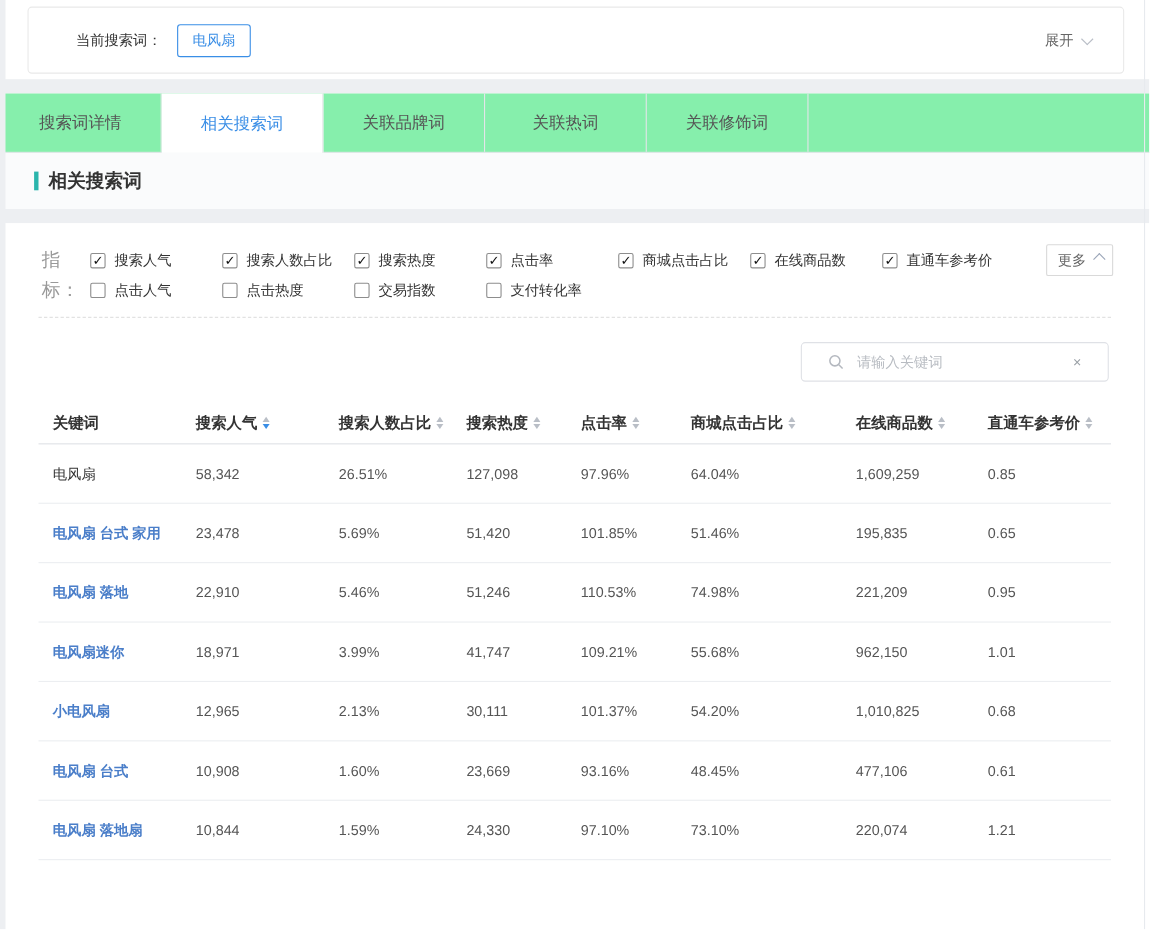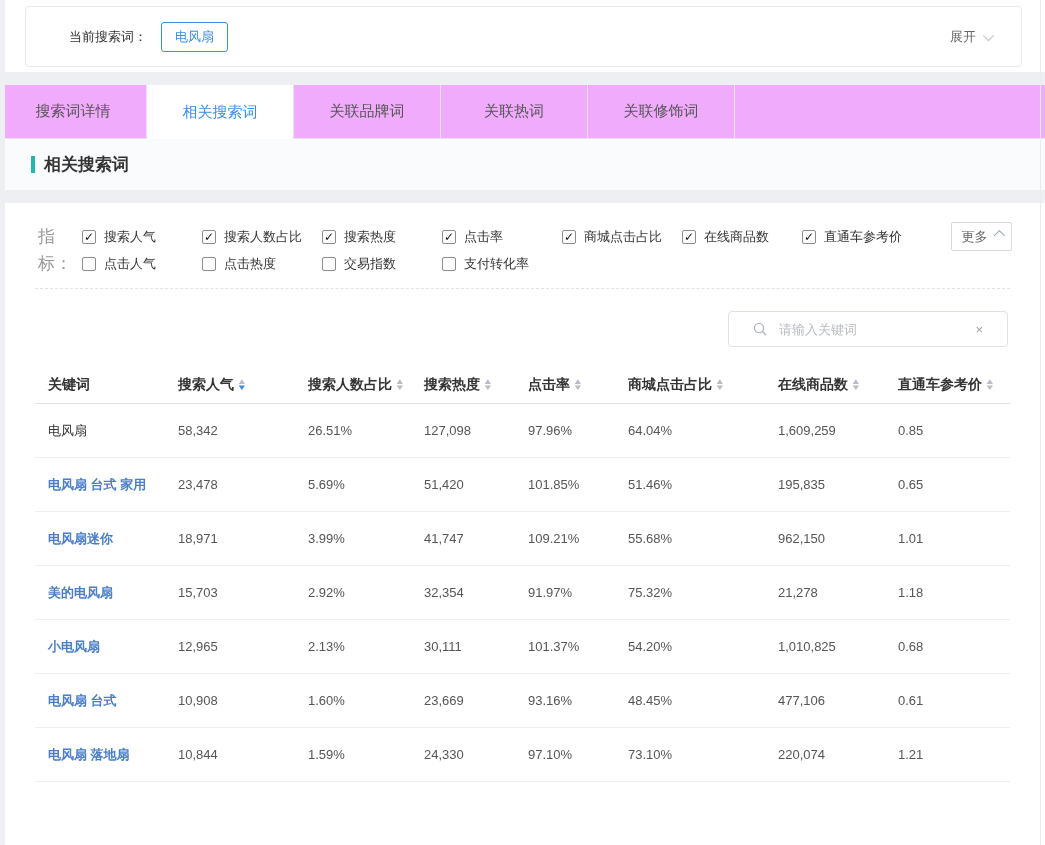--- a/index.html
+++ b/index.html
@@ -15,21 +15,21 @@
   .topbar-label { margin-left:43px; font-size:13px; color:#333; }
   .word-tag { margin-left:14px; padding:5px 13px; border:1px solid #3a8ee6; border-radius:3px; color:#3a8ee6; font-size:13px; cursor:pointer; background:#fff; }
   .expand { margin-left:auto; margin-right:30px; font-size:13px; color:#666; display:flex; align-items:center; gap:7px; cursor:pointer; }
   .chev { width:8px; height:8px; border-right:1.5px solid #b9bec7; border-bottom:1.5px solid #b9bec7; display:inline-block; }
   .chev.down { transform:rotate(45deg) translateY(-2px); }
   .chev.up { transform:rotate(-135deg) translateY(2px); }
 
   .gap-band1 { position:absolute; left:0; top:72px; width:1045px; height:13px; background:#edeff2; }
 
   
-  .tabbar { position:absolute; left:0; top:85px; width:1045px; height:54px; display:flex; background:#f0abfc; border-bottom:1px solid #e3e5e9; }
+  .tabbar { position:absolute; left:0; top:85px; width:1045px; height:54px; display:flex; background:#86efac; border-bottom:1px solid #e3e5e9; }
   .tab { width:147px; display:flex; align-items:center; justify-content:center; font-size:15px; color:#555; border-right:1px solid #e3e5e9; cursor:pointer; height:53px; }
   .tab.active { background:#fff; color:#3a8ee6; height:54px; }
 
   
   .titleband { position:absolute; left:0; top:139px; width:1045px; height:51px; background:#fafbfc; display:flex; align-items:center; }
   .teal-bar { width:4px; height:17px; background:#2ab5ac; margin-left:31px; margin-right:9px; }
   .section-title { font-size:17px; font-weight:bold; color:#333; }
   .gap-band2 { position:absolute; left:0; top:190px; width:1045px; height:13px; background:#edeff2; }
 
   
@@ -239,40 +239,40 @@
             <div class="kw link">电风扇 台式 家用</div>
             <div>23,478</div>
             <div>5.69%</div>
             <div>51,420</div>
             <div>101.85%</div>
             <div>51.46%</div>
             <div>195,835</div>
             <div>0.65</div>
           </div>
           <div class="trow">
+            <div class="kw link">电风扇 落地</div>
+            <div>22,910</div>
+            <div>5.46%</div>
+            <div>51,246</div>
+            <div>110.53%</div>
+            <div>74.98%</div>
+            <div>221,209</div>
+            <div>0.95</div>
+          </div>
+          <div class="trow">
             <div class="kw link">电风扇迷你</div>
             <div>18,971</div>
             <div>3.99%</div>
             <div>41,747</div>
             <div>109.21%</div>
             <div>55.68%</div>
             <div>962,150</div>
             <div>1.01</div>
           </div>
           <div class="trow">
-            <div class="kw link">美的电风扇</div>
-            <div>15,703</div>
-            <div>2.92%</div>
-            <div>32,354</div>
-            <div>91.97%</div>
-            <div>75.32%</div>
-            <div>21,278</div>
-            <div>1.18</div>
-          </div>
-          <div class="trow">
             <div class="kw link">小电风扇</div>
             <div>12,965</div>
             <div>2.13%</div>
             <div>30,111</div>
             <div>101.37%</div>
             <div>54.20%</div>
             <div>1,010,825</div>
             <div>0.68</div>
           </div>
           <div class="trow">

